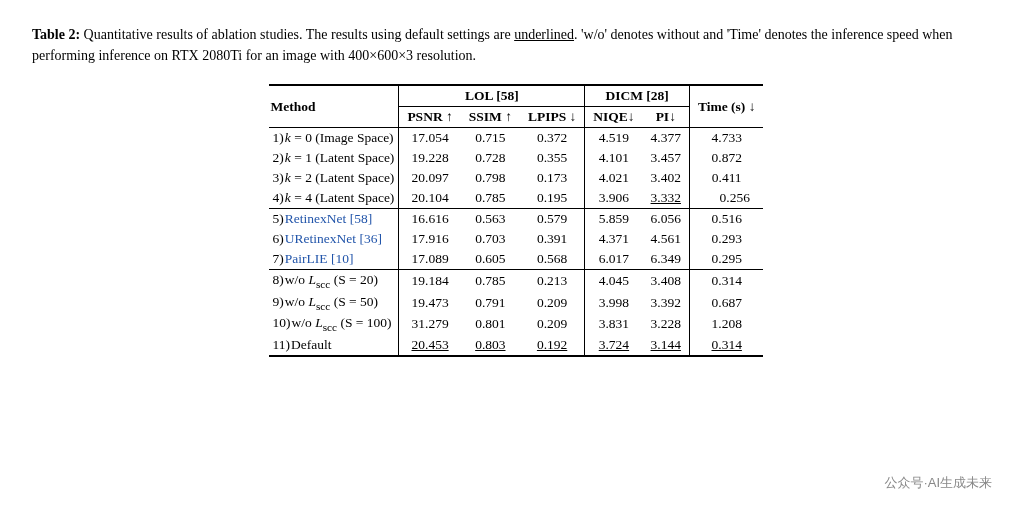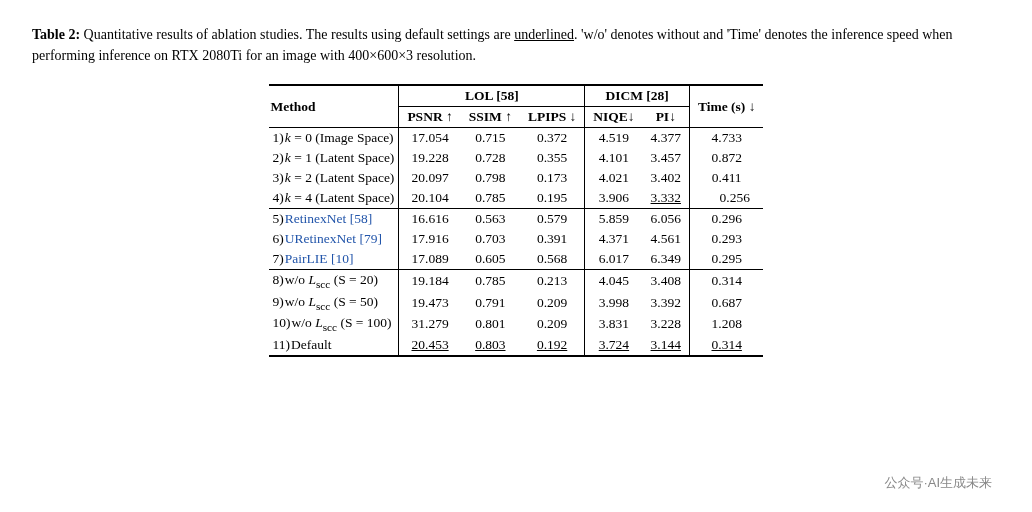--- a/index.html
+++ b/index.html
@@ -103,24 +103,24 @@
         <td style="border-top: none; border-bottom: none; border-right: 1px solid rgb(0, 0, 0); text-decoration: underline;">3.332</td>
         <td style="border-top: none; border-bottom: none; padding-left: 24px;">0.256</td>
       </tr>
       <tr>
         <td class="left-col" style="border-top: 1px solid rgb(0, 0, 0); border-bottom: none;"><span style="padding-right:1px">5)</span><span style="color:#2255aa">RetinexNet</span> <span style="color:#2255aa">[58]</span></td>
         <td style="border-top: 1px solid rgb(0, 0, 0); border-bottom: none; border-left: 1px solid rgb(0, 0, 0);">16.616</td>
         <td style="border-top: 1px solid rgb(0, 0, 0); border-bottom: none;">0.563</td>
         <td style="border-top: 1px solid rgb(0, 0, 0); border-bottom: none; border-right: 1px solid rgb(0, 0, 0);">0.579</td>
         <td style="border-top: 1px solid rgb(0, 0, 0); border-bottom: none; border-left: 1px solid rgb(0, 0, 0);">5.859</td>
         <td style="border-top: 1px solid rgb(0, 0, 0); border-bottom: none; border-right: 1px solid rgb(0, 0, 0);">6.056</td>
-        <td style="border-top: 1px solid rgb(0, 0, 0); border-bottom: none;">0.296</td>
+        <td style="border-top: 1px solid rgb(0, 0, 0); border-bottom: none;">0.516</td>
       </tr>
       <tr>
-        <td class="left-col" style="border-top: none; border-bottom: none;"><span style="padding-right:1px">6)</span><span style="color:#2255aa">URetinexNet</span> <span style="color:#2255aa">[79]</span></td>
+        <td class="left-col" style="border-top: none; border-bottom: none;"><span style="padding-right:1px">6)</span><span style="color:#2255aa">URetinexNet</span> <span style="color:#2255aa">[36]</span></td>
         <td style="border-top: none; border-bottom: none; border-left: 1px solid rgb(0, 0, 0);">17.916</td>
         <td style="border-top: none; border-bottom: none;">0.703</td>
         <td style="border-top: none; border-bottom: none; border-right: 1px solid rgb(0, 0, 0);">0.391</td>
         <td style="border-top: none; border-bottom: none; border-left: 1px solid rgb(0, 0, 0);">4.371</td>
         <td style="border-top: none; border-bottom: none; border-right: 1px solid rgb(0, 0, 0);">4.561</td>
         <td style="border-top: none; border-bottom: none;">0.293</td>
       </tr>
       <tr>
         <td class="left-col" style="border-top: none; border-bottom: none;"><span style="padding-right:1px">7)</span><span style="color:#2255aa">PairLIE</span> <span style="color:#2255aa">[10]</span></td>
         <td style="border-top: none; border-bottom: none; border-left: 1px solid rgb(0, 0, 0);">17.089</td>

